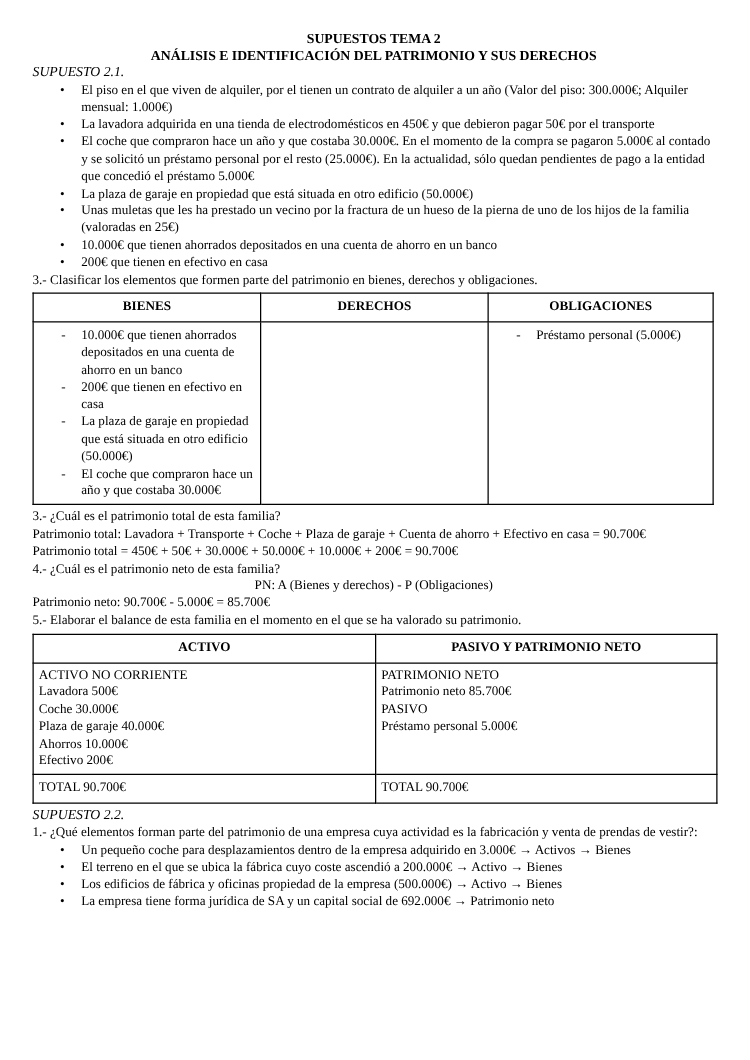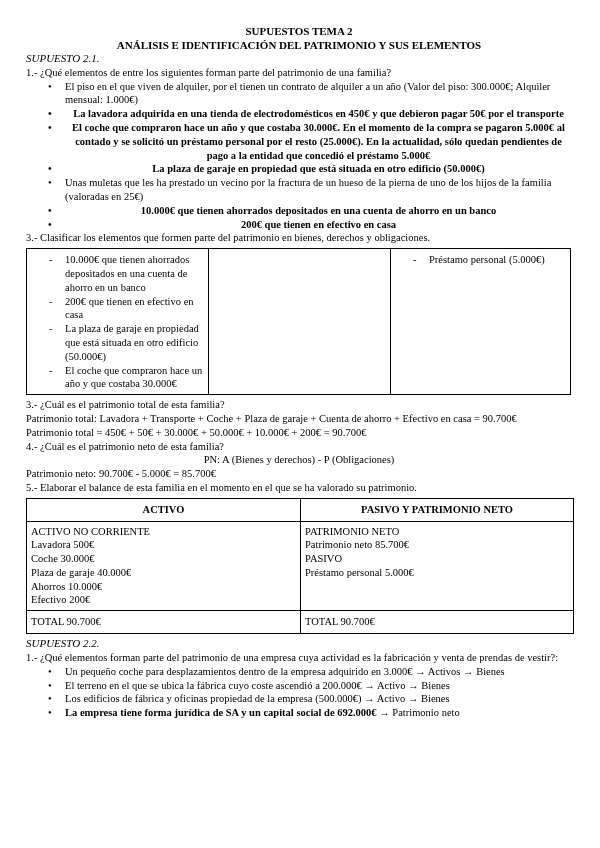--- a/index.html
+++ b/index.html
@@ -7,21 +7,21 @@
     width:600px;height:848px;box-sizing:border-box;
     padding:25px 28px 10px 26px;
     font-family:"Liberation Serif", serif;
     font-size:10.5px;line-height:13.8px;color:#000;
     overflow:hidden;
   }
   .doc-title{text-align:center;font-weight:bold;font-size:11px;line-height:13.5px;}
   .section-heading{font-style:italic;font-size:11px;}
   .para{margin:0;}
   .center{text-align:center;}
-  .bold{font-weight:bold;text-align:center;}
+  .bold{font-weight:normal;}
   ul.bullets{list-style:none;margin:0;padding:0;}
   ul.bullets > li{position:relative;padding-left:39px;}
   ul.bullets > li::before{content:"\2022";position:absolute;left:22px;top:0;}
   table{border-collapse:collapse;table-layout:fixed;margin:3px 0 3px 0;}
   .t1{width:544px;}
   .t2{width:547px;}
   th,td{border:1.5px solid #000;}
   th{font-weight:bold;font-size:10.5px;padding:4px 2px;text-align:center;}
   .t1 td.bodycell{vertical-align:top;height:136px;padding:4px 3px 3px 0;}
   ul.dash{list-style:none;margin:0;padding:0 0 0 20px;}
@@ -31,46 +31,50 @@
   .t2 td.totalcell{padding:3px 4px;height:16px;}
   .balance-line{margin:0;}
 </style>
 </head>
 <body>
 
 <div class="page">
 
   <div class="doc-title">
     <div>SUPUESTOS TEMA 2</div>
-    <div>ANÁLISIS E IDENTIFICACIÓN DEL PATRIMONIO Y SUS ELEMENTOS</div>
+    <div>ANÁLISIS E IDENTIFICACIÓN DEL PATRIMONIO Y SUS DERECHOS</div>
   </div>
 
   <div class="section-heading">SUPUESTO 2.1.</div>
 
-  <div class="para">1.- ¿Qué elementos de entre los siguientes forman parte del patrimonio de una familia?</div>
 
   <ul class="bullets">
     <li>El piso en el que viven de alquiler, por el tienen un contrato de alquiler a un año (Valor del piso: 300.000€; Alquiler mensual: 1.000€)</li>
     <li class="bold">La lavadora adquirida en una tienda de electrodomésticos en 450€ y que debieron pagar 50€ por el transporte</li>
     <li class="bold">El coche que compraron hace un año y que costaba 30.000€. En el momento de la compra se pagaron 5.000€ al contado y se solicitó un préstamo personal por el resto (25.000€). En la actualidad, sólo quedan pendientes de pago a la entidad que concedió el préstamo 5.000€</li>
     <li class="bold">La plaza de garaje en propiedad que está situada en otro edificio (50.000€)</li>
     <li>Unas muletas que les ha prestado un vecino por la fractura de un hueso de la pierna de uno de los hijos de la familia (valoradas en 25€)</li>
     <li class="bold">10.000€ que tienen ahorrados depositados en una cuenta de ahorro en un banco</li>
     <li class="bold">200€ que tienen en efectivo en casa</li>
   </ul>
 
   <div class="para">3.- Clasificar los elementos que formen parte del patrimonio en bienes, derechos y obligaciones.</div>
 
   <table class="t1">
     <colgroup>
         <col style="width:182px">
         <col style="width:182px">
         <col style="width:180px">
       </colgroup>
     <tbody>
+        <tr>
+      <th>BIENES</th>
+      <th>DERECHOS</th>
+      <th>OBLIGACIONES</th>
+    </tr>
     <tr>
       <td class="bodycell">
         <ul class="dash">
           <li>10.000€ que tienen ahorrados depositados en una cuenta de ahorro en un banco</li>
           <li>200€ que tienen en efectivo en casa</li>
           <li>La plaza de garaje en propiedad que está situada en otro edificio (50.000€)</li>
           <li>El coche que compraron hace un año y que costaba 30.000€</li>
         </ul>
       </td>
       <td class="bodycell"></td>

